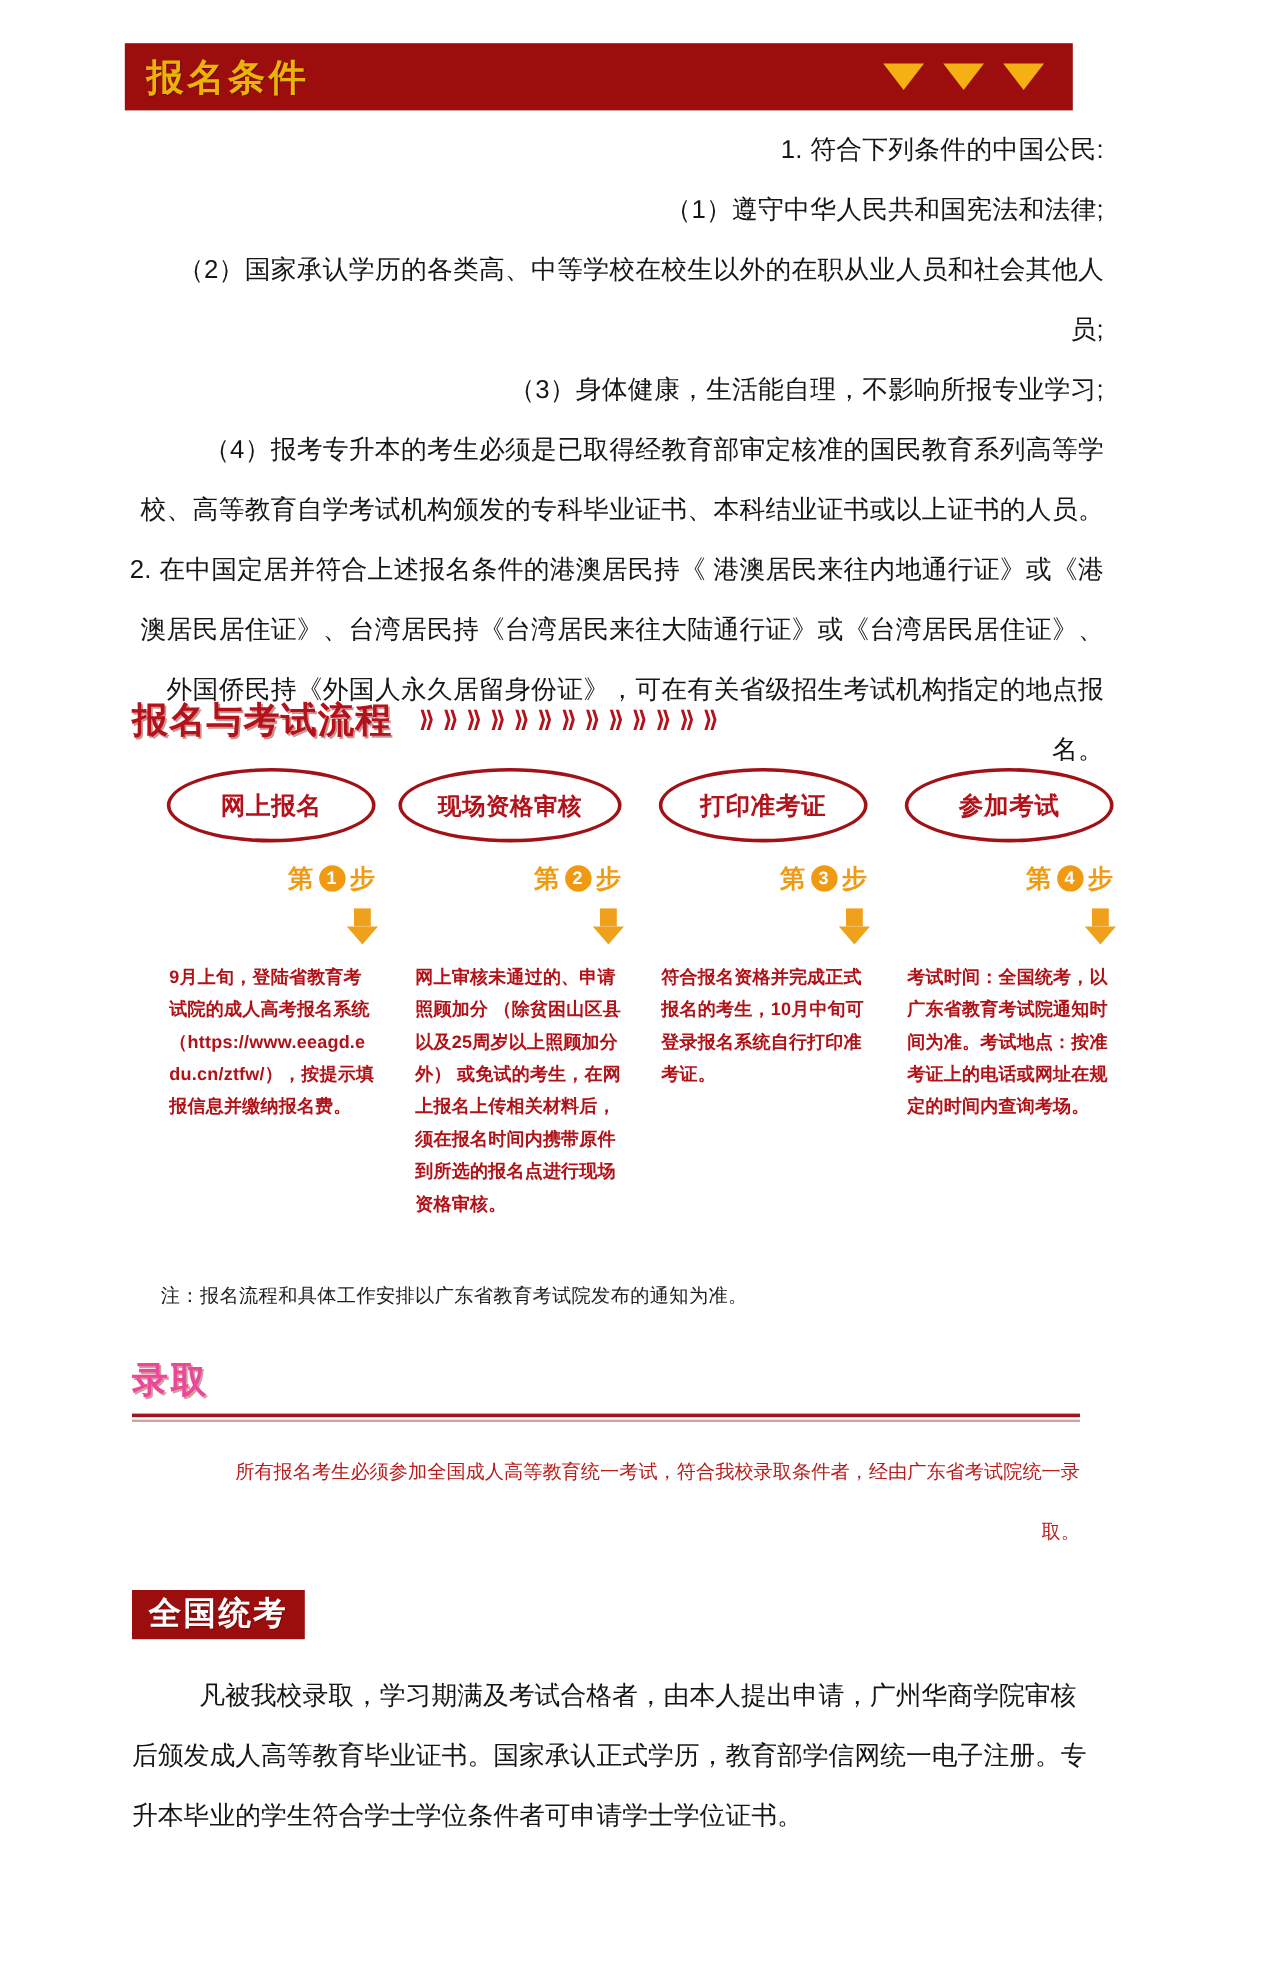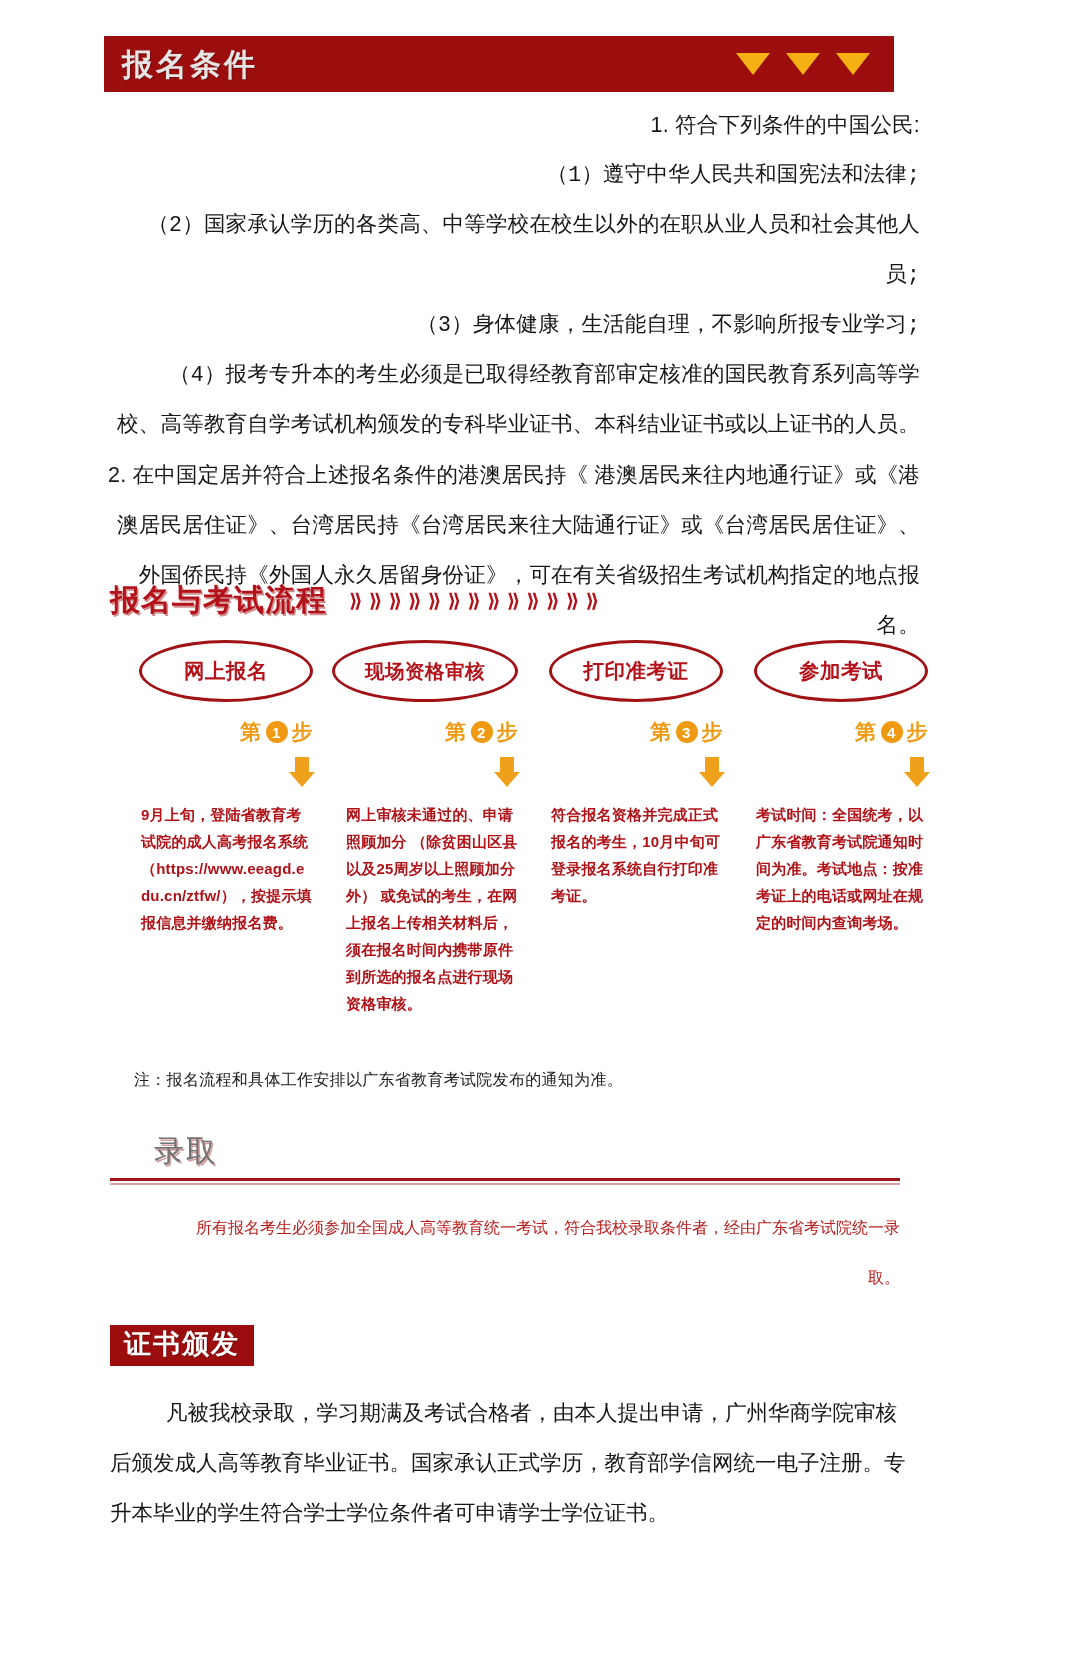--- a/index.html
+++ b/index.html
@@ -31,21 +31,21 @@
     width: 790px;
     height: 56px;
     background: #9c0d0d;
     display: flex;
     align-items: center;
     justify-content: space-between;
     padding: 0 24px 0 18px;
     box-sizing: border-box;
   }
   .banner-title {
-    color: #e5e5e5;
+    color: #eab308;
     font-size: 31px;
     font-weight: bold;
     letter-spacing: 3px;
     line-height: 1;
     text-shadow: 1px 1px 0 rgba(0,0,0,.25);
   }
   .banner-tris {
     display: flex;
     gap: 16px;
     align-items: center;
@@ -64,21 +64,21 @@
     left: 108px;
     top: 100px;
     width: 812px;
     font-size: 21.5px;
     line-height: 50px;
     color: #161616;
     letter-spacing: .2px;
     text-align: right;
   }
   .body-text p { margin: 0; }
-  .body-text .indent { text-indent: 26px; font-family: Liberation Mono, monospace; }
+  .body-text .indent { text-indent: 26px; }
 
   
   .flow-heading {
     position: absolute;
     left: 110px;
     top: 580px;
     display: flex;
     align-items: center;
     gap: 22px;
     text-align: center;
@@ -199,27 +199,26 @@
   }
 
   
   .sec-lu {
     position: absolute;
     left: 110px;
     top: 1132px;
     width: 790px;
   }
   .lu-title {
-    color: #737373;
+    color: #ec4899;
     font-size: 30px;
-    font-weight: normal;
+    font-weight: bold;
     letter-spacing: 2px;
     text-shadow: 1.5px 1.5px 0 rgba(150,10,10,.4);
     line-height: 1.25;
-    margin-left: 44px;
   }
   .lu-rule {
     margin-top: 8px;
     width: 790px;
     height: 3px;
     background: #a0161c;
   }
   .lu-rule.thin {
     height: 2px;
     margin-top: 2px;
@@ -365,17 +364,17 @@
   <div class="note">注：报名流程和具体工作安排以广东省教育考试院发布的通知为准。</div>
 
   <div class="sec-lu">
     <div class="lu-title">录取</div>
     <div class="lu-rule"></div>
     <div class="lu-rule thin"></div>
     <div class="lu-body">所有报名考生必须参加全国成人高等教育统一考试，符合我校录取条件者，经由广东省考试院统一录取。</div>
   </div>
 
   <div class="sec-zs">
-    <div class="zs-badge">证书颁发</div>
+    <div class="zs-badge">全国统考</div>
     <div class="zs-body">凡被我校录取，学习期满及考试合格者，由本人提出申请，广州华商学院审核后颁发成人高等教育毕业证书。国家承认正式学历，教育部学信网统一电子注册。专升本毕业的学生符合学士学位条件者可申请学士学位证书。</div>
   </div>
 
 </div>
 
 </body></html>

